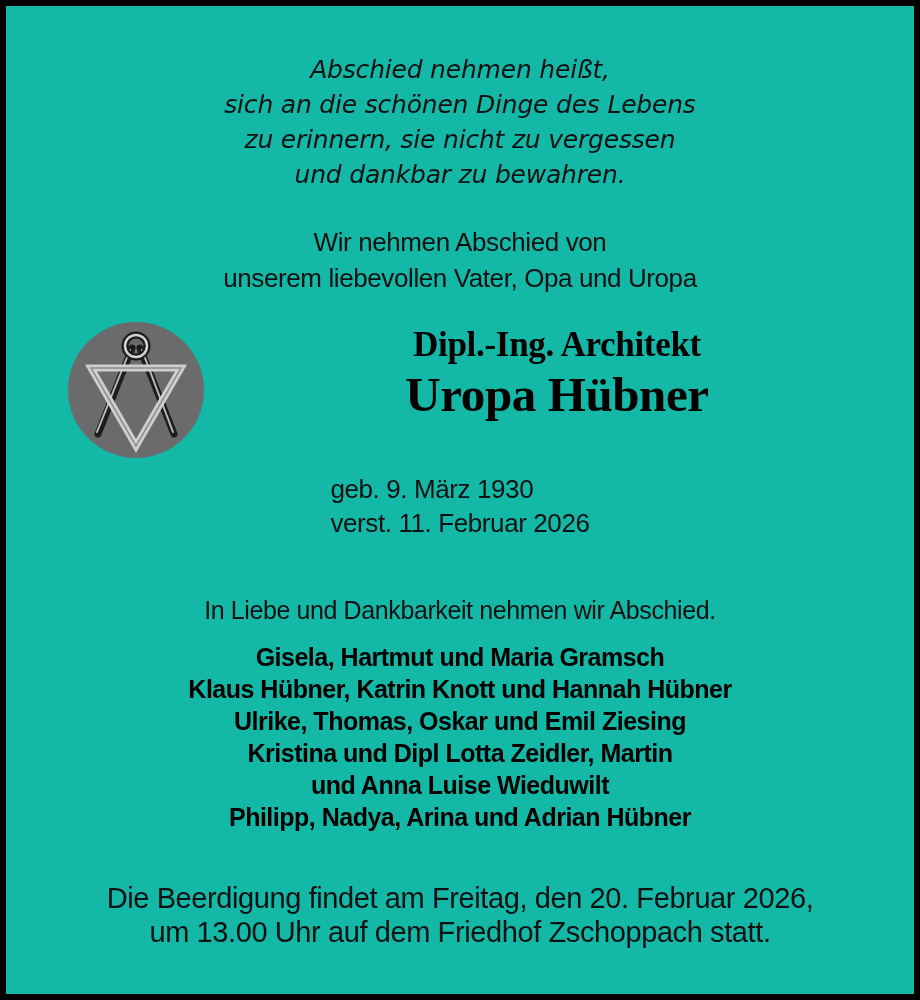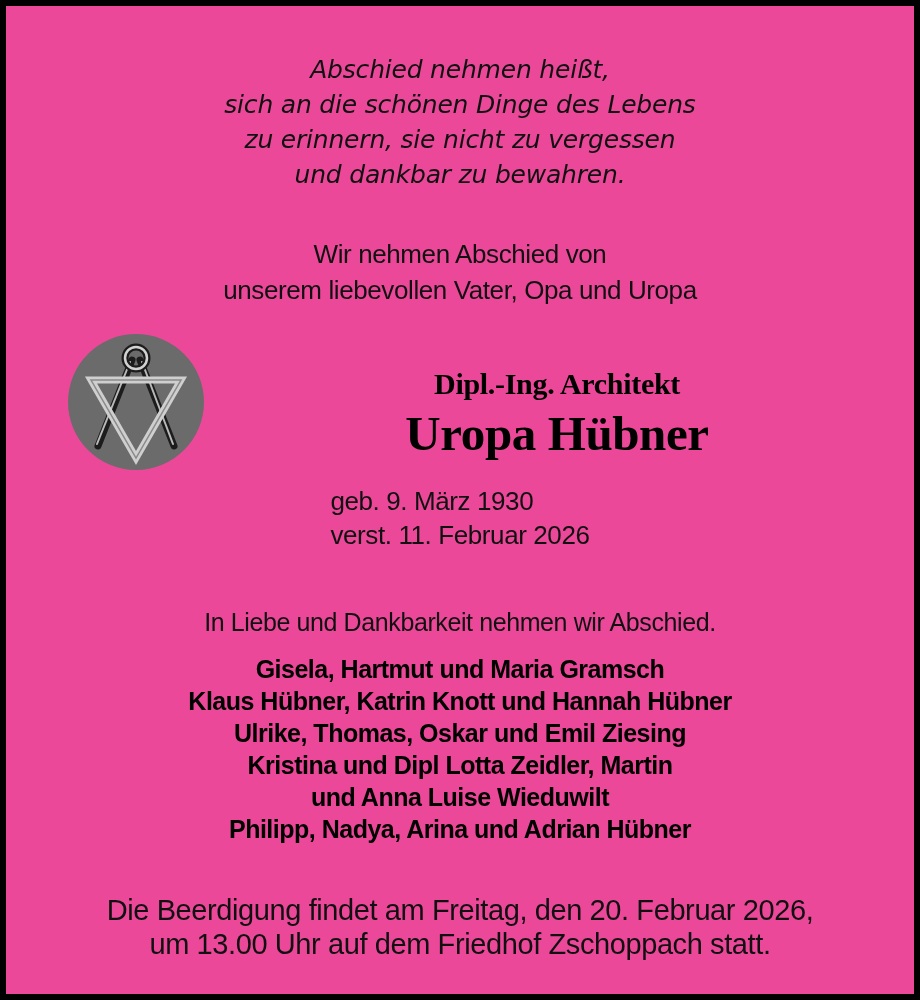--- a/index.html
+++ b/index.html
@@ -14,42 +14,42 @@
     font-family: "Liberation Sans", sans-serif;
     color: #000000;
   }
 
   .notice {
     position: relative;
     box-sizing: border-box;
     width: 920px;
     height: 1000px;
     border: 6px solid #000000;
-    background: #ec4899;
+    background: #14b8a6;
     display: flex;
     flex-direction: column;
     align-items: center;
   }
 
   
   .verse {
     margin-top: 46px;
     text-align: center;
     font-family: "DejaVu Sans", sans-serif;
     font-style: italic;
     font-size: 25px;
     line-height: 35px;
     letter-spacing: -0.2px;
     color: #111111;
   }
   .verse .vline { display: block; white-space: nowrap; }
 
   
   .intro {
-    margin-top: 44px;
+    margin-top: 32px;
     text-align: center;
     font-family: "Liberation Sans", sans-serif;
     font-size: 26px;
     line-height: 36px;
     letter-spacing: -0.4px;
     color: #111111;
   }
   .intro .iline { display: block; white-space: nowrap; }
 
   
@@ -74,25 +74,24 @@
     left: 208px;
     right: 14px;
     top: 6px;
     text-align: center;
     font-family: "Liberation Serif", serif;
     font-weight: bold;
     color: #000000;
   }
   .title-line {
     display: block;
-    font-size: 30px;
+    font-size: 35px;
     line-height: 42px;
     letter-spacing: -0.3px;
     white-space: nowrap;
-    margin-top: 27px;
   }
   .person-name {
     display: block;
     font-size: 49px;
     line-height: 58px;
     letter-spacing: -0.4px;
     white-space: nowrap;
   }
 
   

